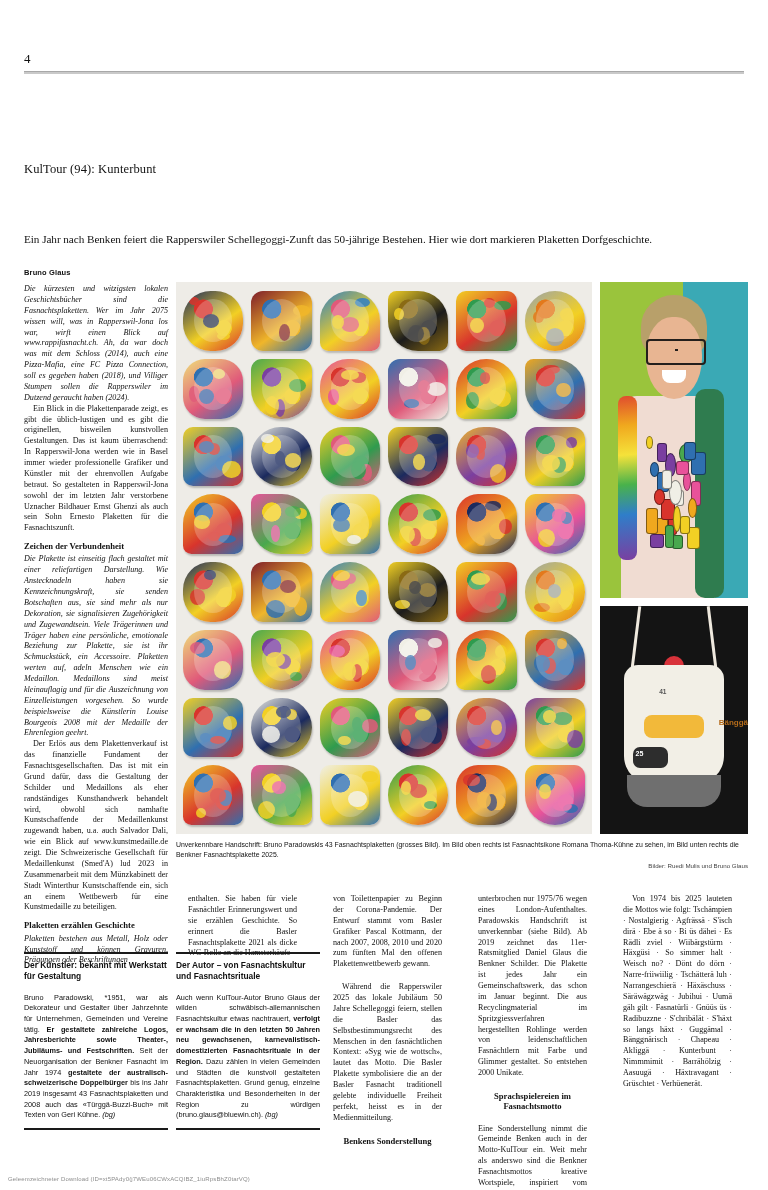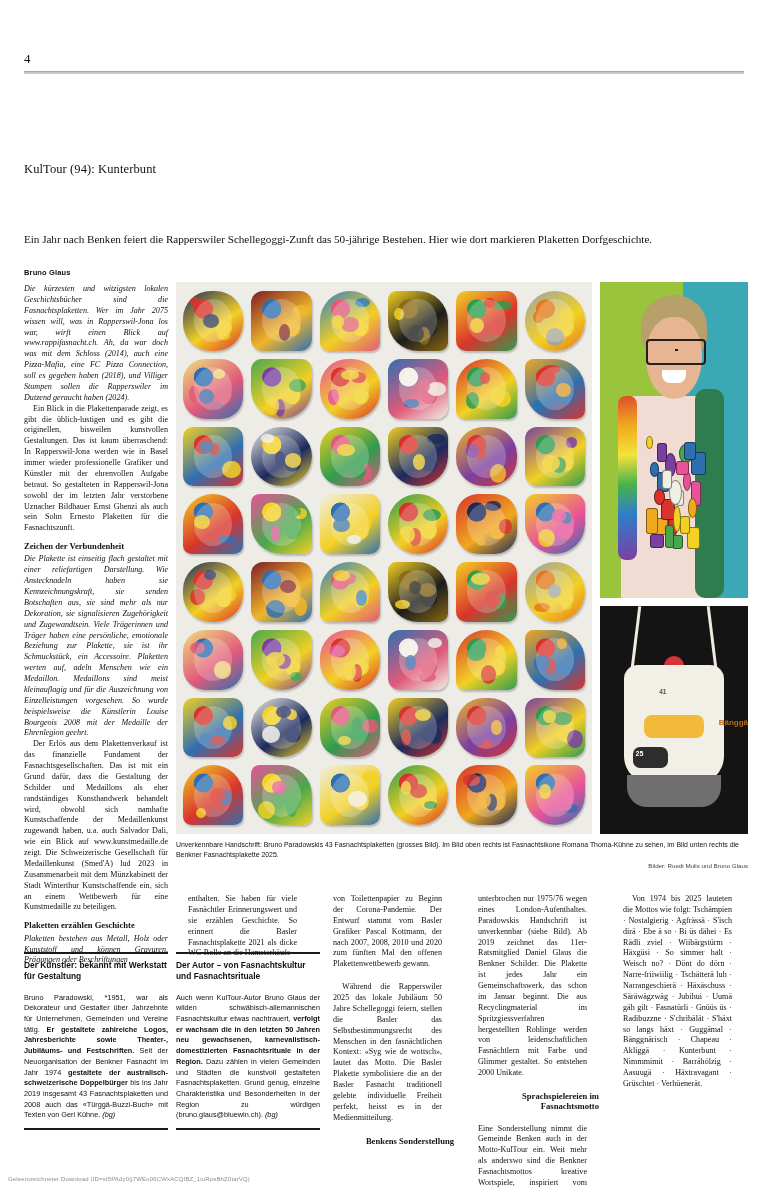--- a/index.html
+++ b/index.html
@@ -171,21 +171,21 @@
   .lcol{
     width:133px;
     font-family:"Liberation Serif", serif;
     font-size:8.1px;line-height:1.345;text-align:justify;color:#111;hyphens:auto;
   }
   .lcol p{margin:12px;text-indent:9px;}
   .lcol p.first{text-indent:0;}
   .lcol h3{
     font-family:"Liberation Serif", serif;
     font-weight:bold;font-size:8.6px;line-height:1.2;
-    margin:8px 0 3px 0;text-align:right;
+    margin:8px 0 3px 0;text-align:center;
   }
 
   
   .infobox{
     position:absolute;width:144px;
     font-family:"Liberation Sans", sans-serif;
   }
   #box-artist{left:24px;top:952px;}
   #box-author{left:176px;top:952px;}
   .ib-rule-top{height:2px;background:#1a1a1a;margin-bottom:6px;}

